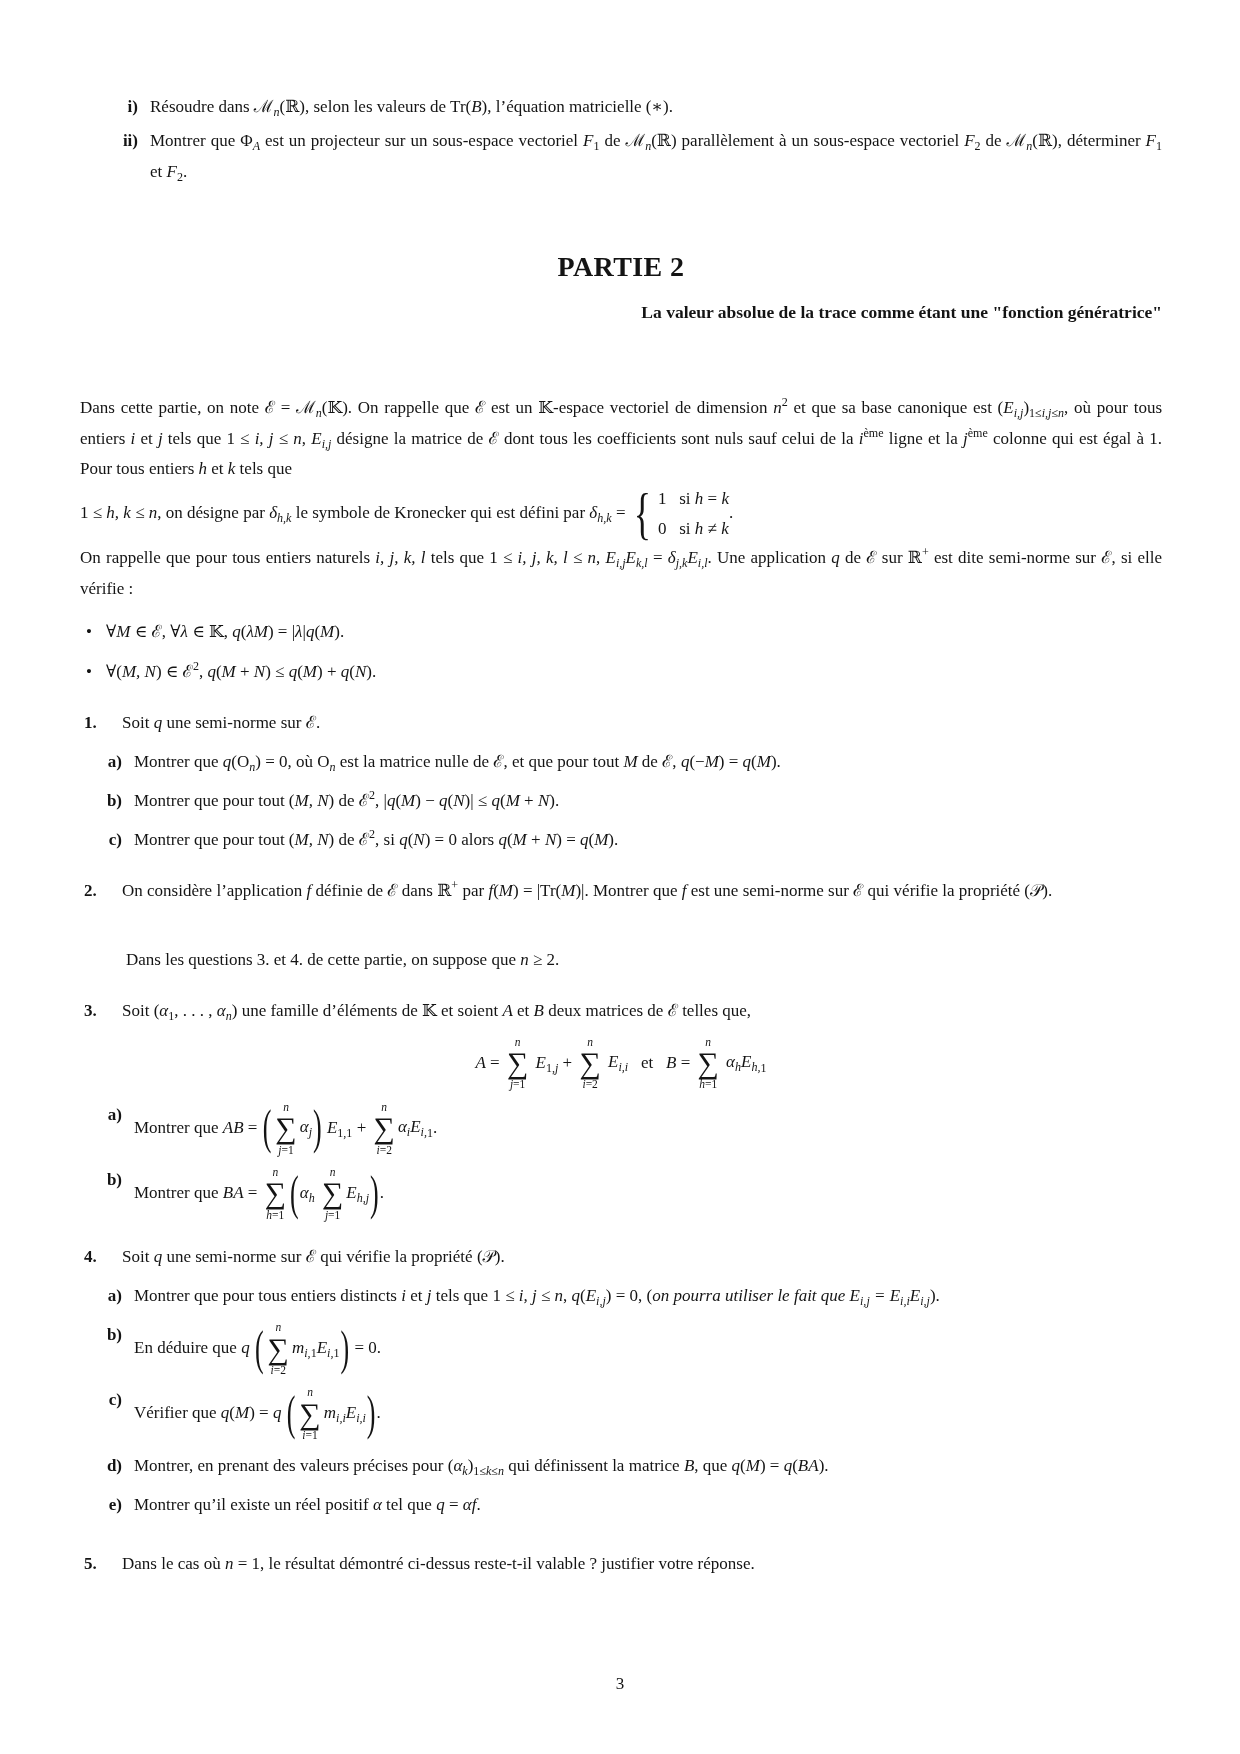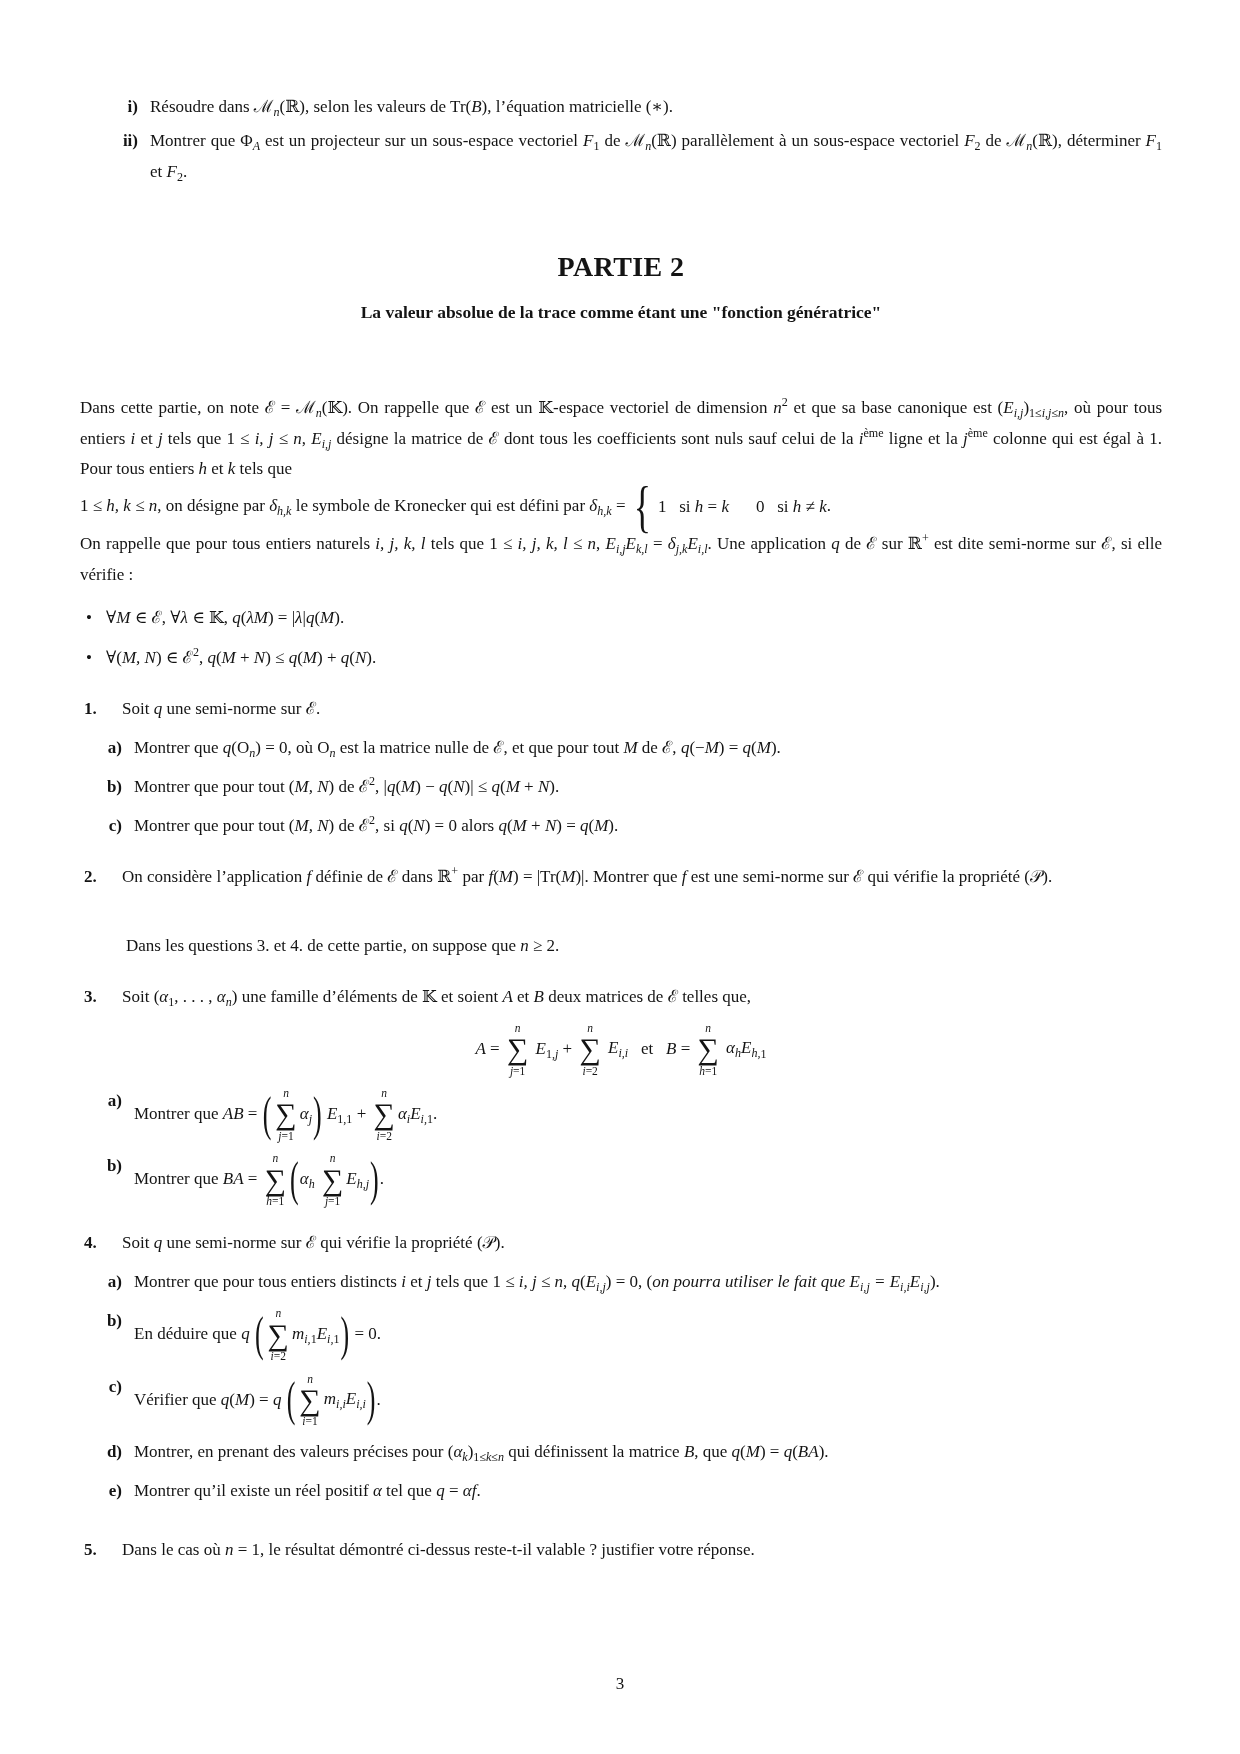--- a/index.html
+++ b/index.html
@@ -12,21 +12,21 @@
   .content{padding:92px 78px 0 80px;box-sizing:border-box;}
   sub,sup{line-height:0;font-size:71%;}
   i{font-style:italic;}
   
   .toplist{margin-left:36px;}
   .trow{display:flex;gap:12px;margin-bottom:3px;}
   .tlabel{font-weight:bold;flex:none;min-width:22px;text-align:right;}
   .tbody{flex:1;text-align:justify;}
   
   .ptitle{text-align:center;font-size:28px;font-weight:bold;margin:54px 0 2px 0;letter-spacing:.4px;}
-  .psub{text-align:center;font-weight:bold;font-size:17.5px;margin-top:4px;}
+  .psub{text-align:right;font-weight:bold;font-size:17.5px;margin-top:4px;}
   
   .para{margin:0;text-align:justify;}
   .p1{margin-top:64px;}
   .kron{margin-top:4px;text-align:left;}
   .p2{margin-top:4px;}
   .prop{margin-top:14px;}
   
   .bullets{margin:12px 0 0 6px;}
   .brow{display:flex;gap:14px;margin-top:9px;}
   .bdot{flex:none;}
@@ -42,21 +42,21 @@
   .q5{margin-top:28px;}
   
   .eq{text-align:center;margin:8px 0 6px 0;}
   
   .sum{display:inline-flex;flex-direction:column;align-items:center;vertical-align:middle;line-height:1;margin:0 3px;}
   .sum .sl{font-size:11.5px;line-height:1.25;}
   .sum .sg{font-size:30px;line-height:.95;}
   .bp{display:inline-block;vertical-align:middle;transform:scaleY(1.9);transform-origin:center;font-size:26px;font-weight:300;line-height:1;padding:0 1px;}
   .cases{display:inline-flex;align-items:center;vertical-align:middle;margin-left:4px;}
   .cbrace{display:inline-block;transform:scaleY(1.6);transform-origin:center;font-size:36px;font-weight:300;line-height:1;margin-right:7px;}
-  .crows{display:inline-flex;gap:27px;line-height:1.2;}
+  .crows{display:inline-flex;flex-direction:column;gap:9px;line-height:1.2;}
   
   .pagenum{position:absolute;left:0;right:0;bottom:54px;text-align:center;font-size:17px;}
 </style>
 </head>
 <body>
 
 <div class="page">
   <div class="content">
 
     <div class="toplist">

